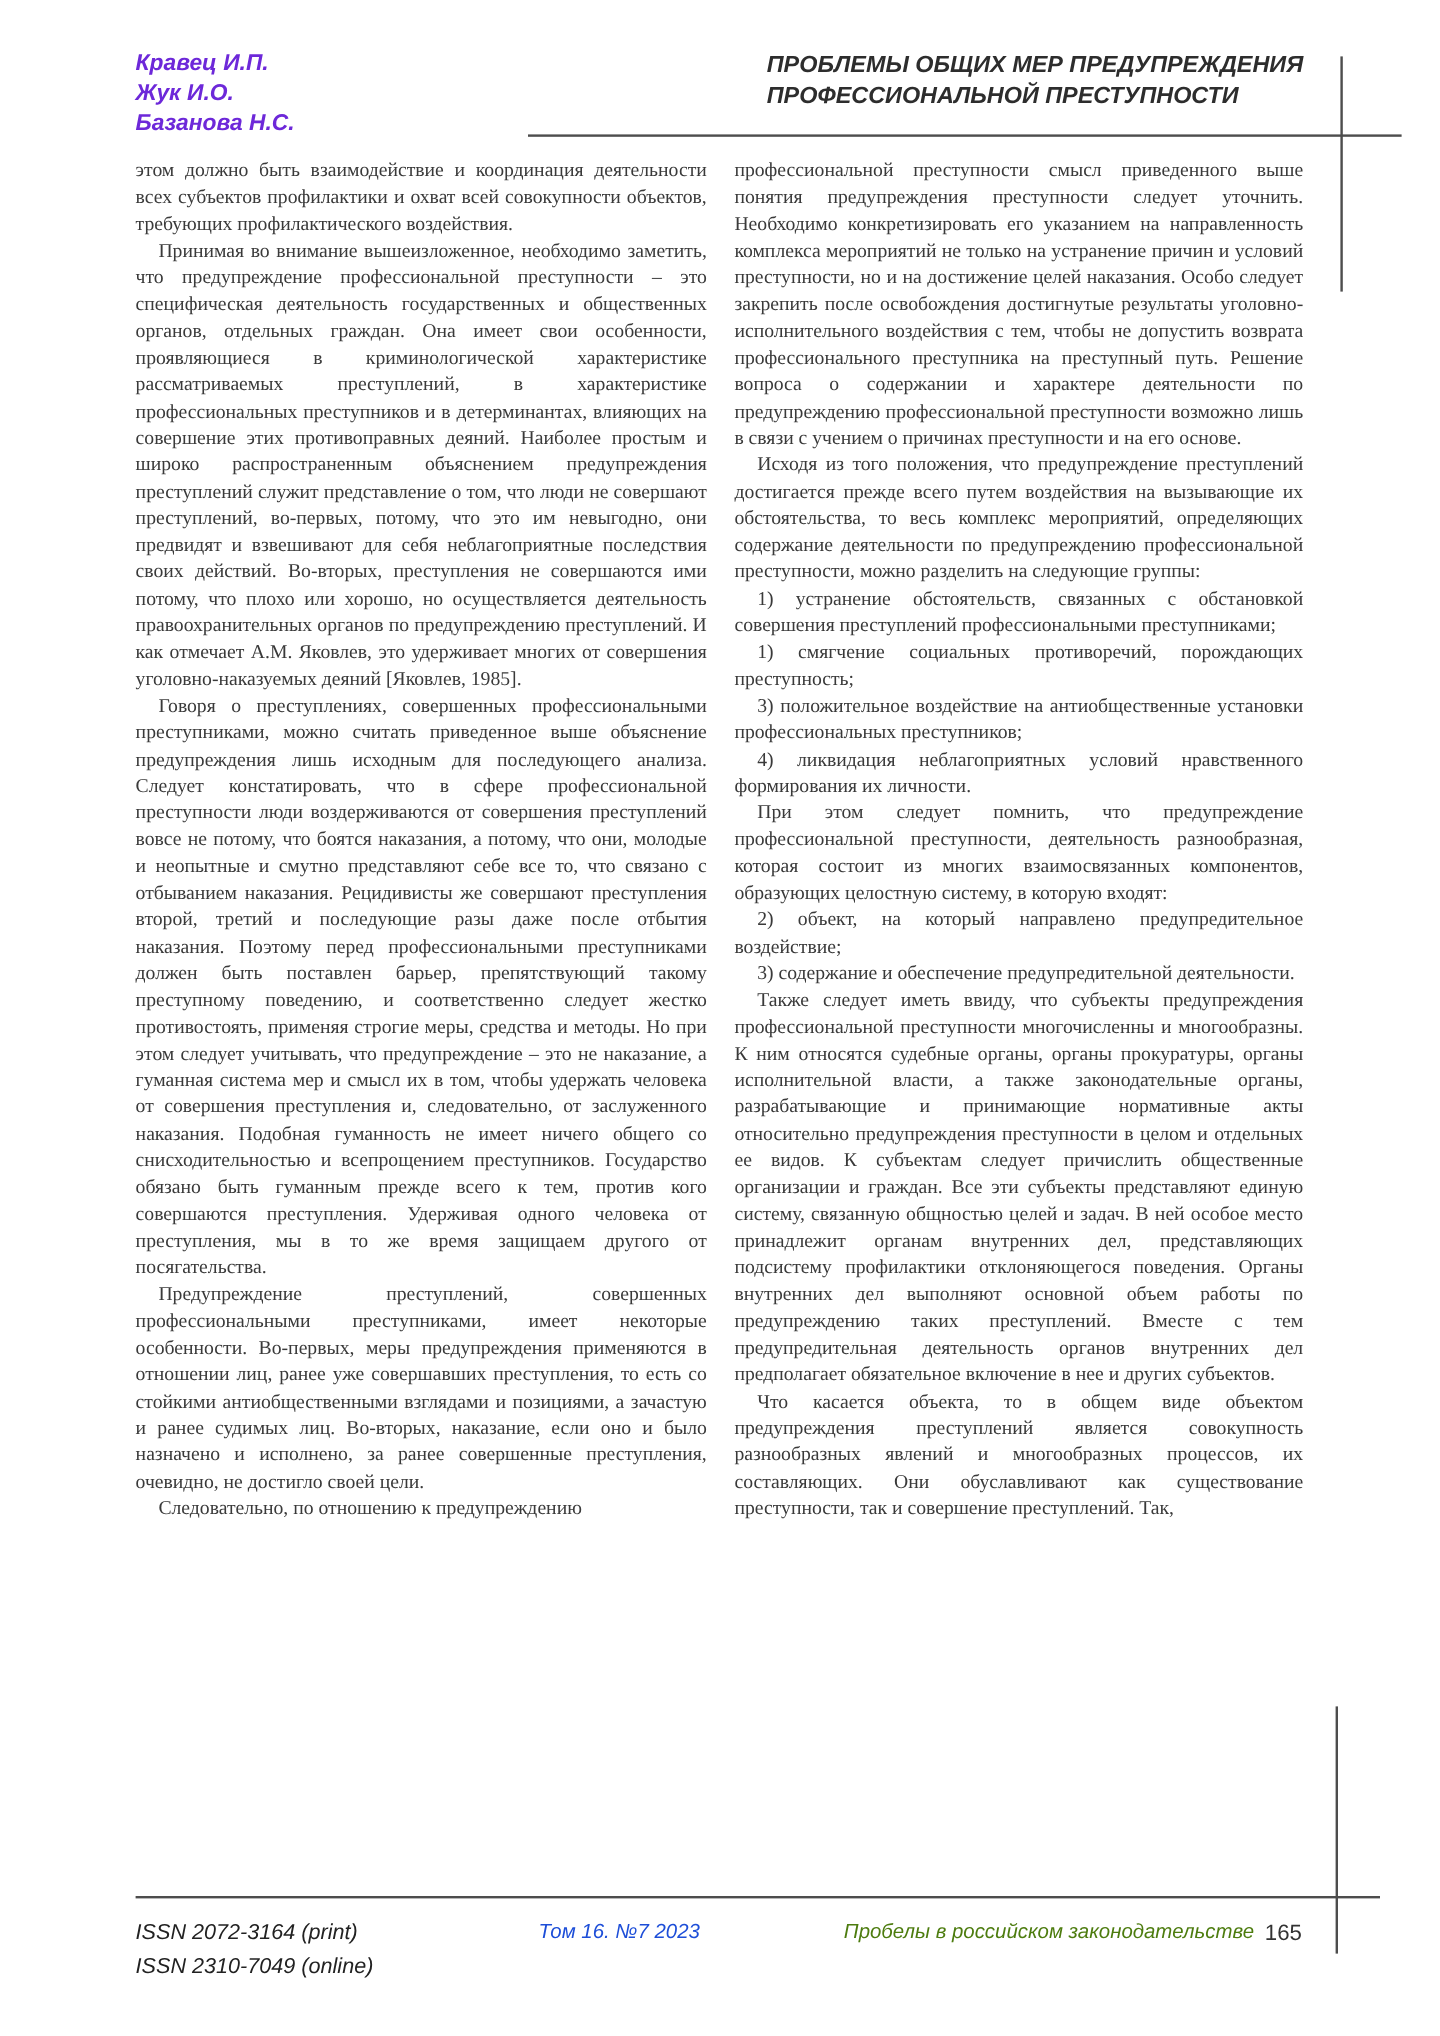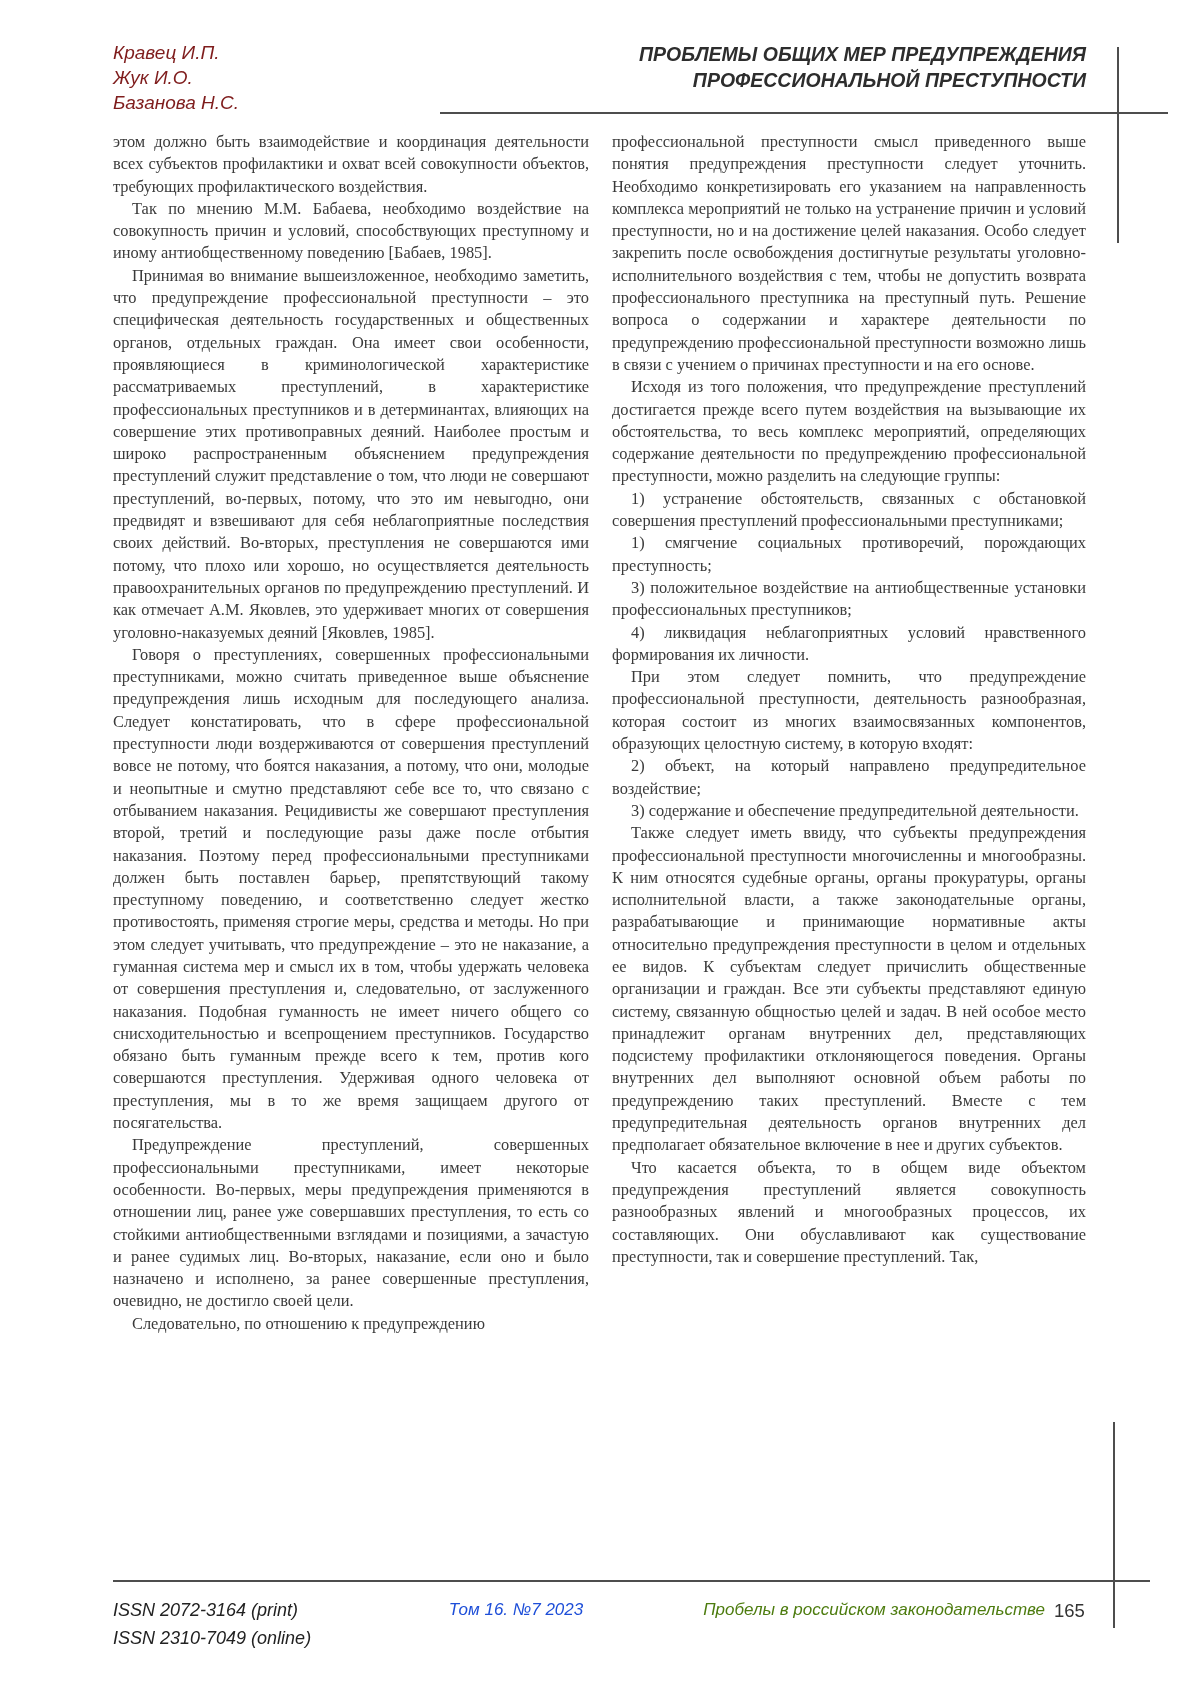--- a/index.html
+++ b/index.html
@@ -7,27 +7,26 @@
     position:relative;
     width:1200px;height:1697px;
     margin:0 auto;
     background:#ffffff;
     overflow:hidden;
     font-family:"Liberation Sans","DejaVu Sans",sans-serif;
   }
   
   .authors{
     position:absolute;left:113px;top:40px;
-    font-style:italic;font-weight:normal;
+    font-style:italic;font-weight:bold;
     font-size:19px;line-height:25px;
-    color:#7f1d1d;white-space:nowrap;
+    color:#6d28d9;white-space:nowrap;
   }
   .title{
     position:absolute;right:114px;top:41px;
-    text-align:right;
     font-style:italic;font-weight:bold;
     font-size:19.5px;line-height:26px;
     color:#2d2d2d;white-space:nowrap;
   }
   
   .rule{position:absolute;background:#4d4d4d;}
   .rule-header{left:440px;top:112px;width:728px;height:2px;}
   .rule-corner-top{left:1117px;top:47px;width:2px;height:196px;}
   .rule-footer{left:113px;top:1580px;width:1037px;height:2px;}
   .rule-corner-bottom{left:1113px;top:1422px;width:2px;height:206px;}
@@ -82,21 +81,20 @@
     <div>ПРОФЕССИОНАЛЬНОЙ ПРЕСТУПНОСТИ</div>
   </div>
 
   <div class="rule rule-header"></div>
   <div class="rule rule-corner-top"></div>
   <div class="rule rule-footer"></div>
   <div class="rule rule-corner-bottom"></div>
 
   <div class="col col-left">
     <p>этом должно быть взаимодействие и координация деятельности всех субъектов профилактики и охват всей совокупности объектов, требующих профилактического воздействия.</p>
-    <p class="indent">Так по мнению М.М. Бабаева, необходимо воздействие на совокупность причин и условий, способствующих преступному и иному антиобщественному поведению [Бабаев, 1985].</p>
     <p class="indent">Принимая во внимание вышеизложенное, необходимо заметить, что предупреждение профессиональной преступности – это специфическая деятельность государственных и общественных органов, отдельных граждан. Она имеет свои особенности, проявляющиеся в криминологической характеристике рассматриваемых преступлений, в характеристике профессиональных преступников и в детерминантах, влияющих на совершение этих противоправных деяний. Наиболее простым и широко распространенным объяснением предупреждения преступлений служит представление о том, что люди не совершают преступлений, во-первых, потому, что это им невыгодно, они предвидят и взвешивают для себя неблагоприятные последствия своих действий. Во-вторых, преступления не совершаются ими потому, что плохо или хорошо, но осуществляется деятельность правоохранительных органов по предупреждению преступлений. И как отмечает А.М. Яковлев, это удерживает многих от совершения уголовно-наказуемых деяний [Яковлев, 1985].</p>
     <p class="indent">Говоря о преступлениях, совершенных профессиональными преступниками, можно считать приведенное выше объяснение предупреждения лишь исходным для последующего анализа. Следует констатировать, что в сфере профессиональной преступности люди воздерживаются от совершения преступлений вовсе не потому, что боятся наказания, а потому, что они, молодые и неопытные и смутно представляют себе все то, что связано с отбыванием наказания. Рецидивисты же совершают преступления второй, третий и последующие разы даже после отбытия наказания. Поэтому перед профессиональными преступниками должен быть поставлен барьер, препятствующий такому преступному поведению, и соответственно следует жестко противостоять, применяя строгие меры, средства и методы. Но при этом следует учитывать, что предупреждение – это не наказание, а гуманная система мер и смысл их в том, чтобы удержать человека от совершения преступления и, следовательно, от заслуженного наказания. Подобная гуманность не имеет ничего общего со снисходительностью и всепрощением преступников. Государство обязано быть гуманным прежде всего к тем, против кого совершаются преступления. Удерживая одного человека от преступления, мы в то же время защищаем другого от посягательства.</p>
     <p class="indent">Предупреждение преступлений, совершенных профессиональными преступниками, имеет некоторые особенности. Во-первых, меры предупреждения применяются в отношении лиц, ранее уже совершавших преступления, то есть со стойкими антиобщественными взглядами и позициями, а зачастую и ранее судимых лиц. Во-вторых, наказание, если оно и было назначено и исполнено, за ранее совершенные преступления, очевидно, не достигло своей цели.</p>
     <p class="indent">Следовательно, по отношению к предупреждению</p>
   </div>
 
   <div class="col col-right">
     <p>профессиональной преступности смысл приведенного выше понятия предупреждения преступности следует уточнить. Необходимо конкретизировать его указанием на направленность комплекса мероприятий не только на устранение причин и условий преступности, но и на достижение целей наказания. Особо следует закрепить после освобождения достигнутые результаты уголовно-исполнительного воздействия с тем, чтобы не допустить возврата профессионального преступника на преступный путь. Решение вопроса о содержании и характере деятельности по предупреждению профессиональной преступности возможно лишь в связи с учением о причинах преступности и на его основе.</p>
     <p class="indent">Исходя из того положения, что предупреждение преступлений достигается прежде всего путем воздействия на вызывающие их обстоятельства, то весь комплекс мероприятий, определяющих содержание деятельности по предупреждению профессиональной преступности, можно разделить на следующие группы:</p>
     <p class="indent">1) устранение обстоятельств, связанных с обстановкой совершения преступлений профессиональными преступниками;</p>

